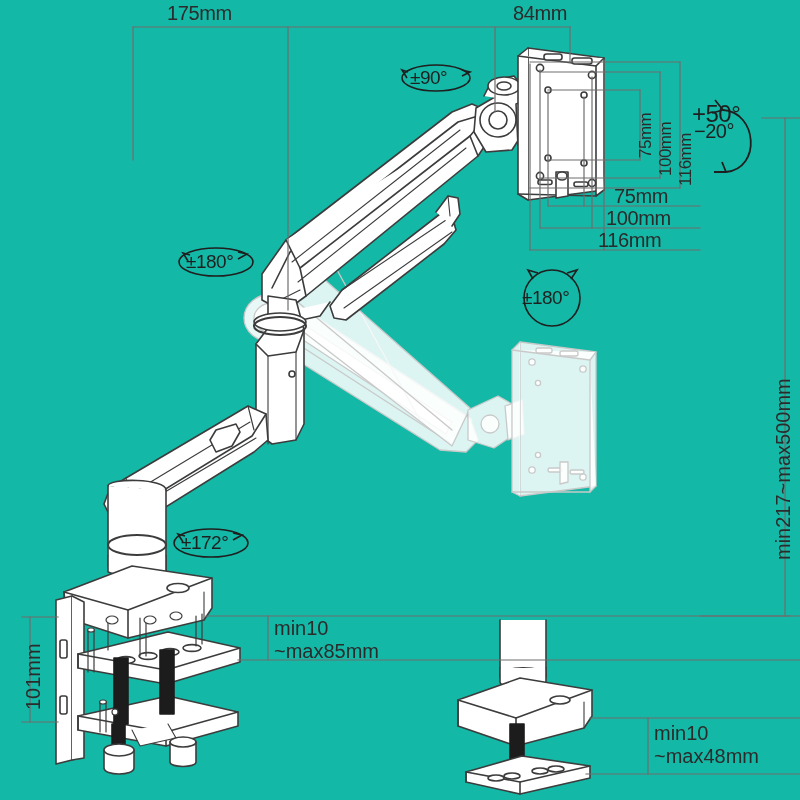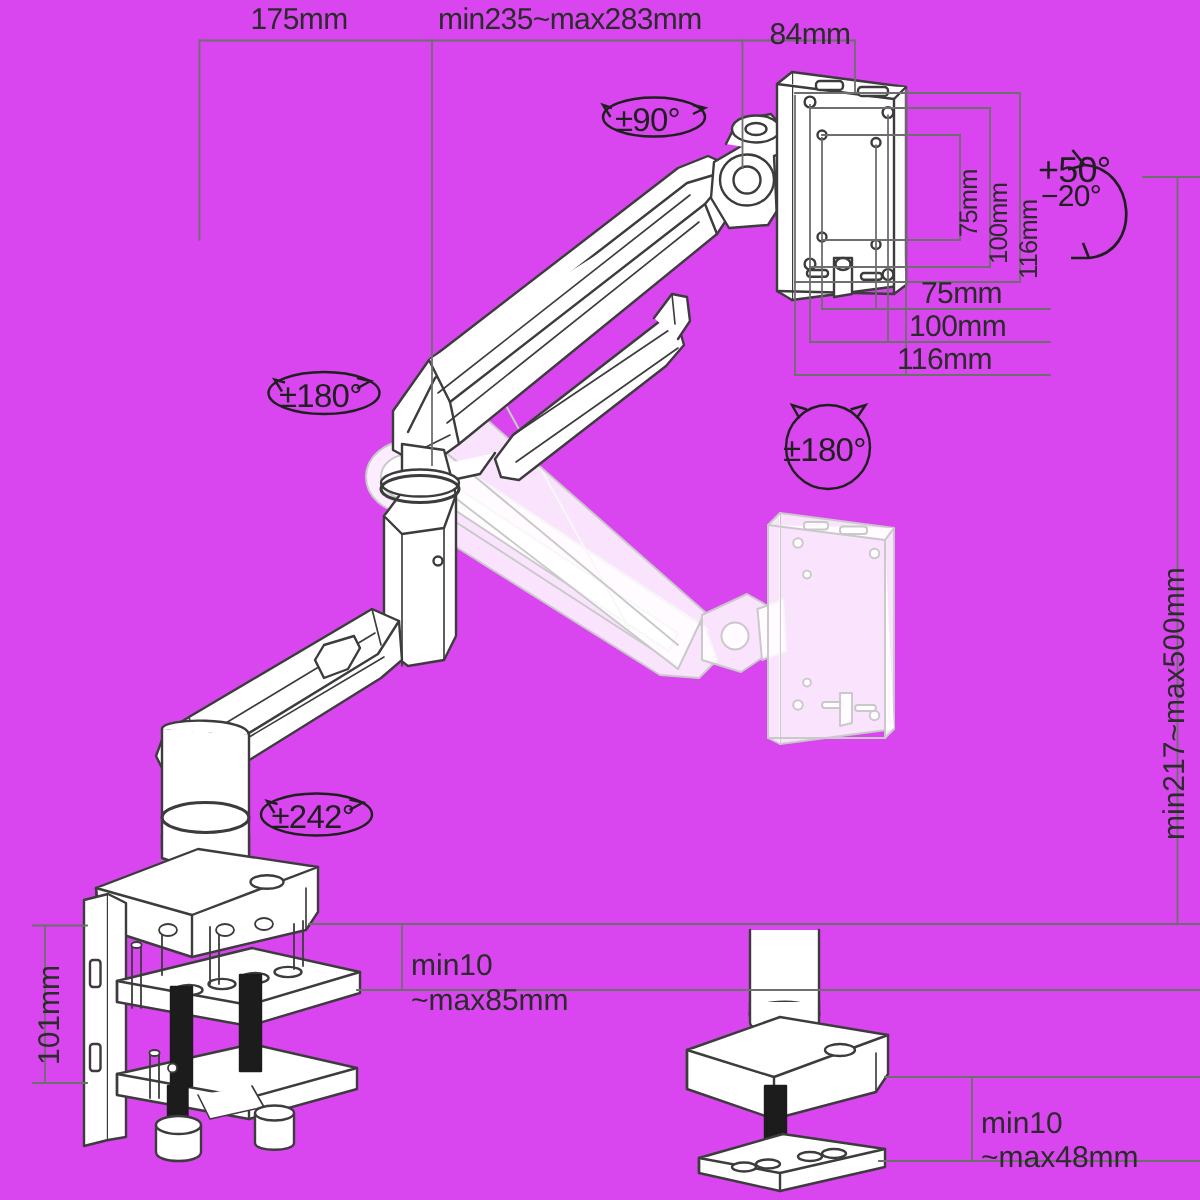--- a/index.html
+++ b/index.html
@@ -4,21 +4,21 @@
 <style>
   html, body {
     margin: 0;
     padding: 0;
     background: #ffffff;
   }
   #stage {
     position: relative;
     width: 800px;
     height: 800px;
-    background: #d946ef;
+    background: #14b8a6;
     font-family: "Liberation Sans", sans-serif;
     overflow: hidden;
   }
   svg.layer {
     position: absolute;
     left: 0;
     top: 0;
     width: 800px;
     height: 800px;
   }
@@ -27,21 +27,21 @@
     font-family: "Liberation Sans", sans-serif;
     color: #2b2b2b;
     white-space: nowrap;
     letter-spacing: -0.4px;
   }
   .dim-h { font-size: 20px; }
   .rot-label {
     position: absolute;
     font-family: "Liberation Sans", sans-serif;
     color: #1f1f1f;
-    font-size: 22px;
+    font-size: 19px;
     white-space: nowrap;
     letter-spacing: -0.5px;
   }
   .vert-right {
     position: absolute;
     font-size: 20px;
     color: #2b2b2b;
     white-space: nowrap;
     transform-origin: 0 0;
     transform: rotate(-90deg);
@@ -62,21 +62,20 @@
     transform-origin: 0 0;
     transform: rotate(-90deg);
     letter-spacing: -0.5px;
   }
   .two-line {
     position: absolute;
     font-size: 20px;
     color: #2b2b2b;
     line-height: 1.15;
     white-space: nowrap;
-    margin-top: 16px;
   }
 </style>
 </head>
 <body>
 
 <div id="stage">
 
   <svg class="layer" viewBox="0 0 800 800">
     <g stroke="#c9c9c9" stroke-width="1.3" fill="#ffffff" fill-opacity="0.85" stroke-linejoin="round" stroke-linecap="round">
 
@@ -394,38 +393,37 @@
       <path d="M185,536 L178,534 L183,542"></path>
       <path d="M233,533 L242,535 L233,540"></path>
 
       <circle cx="552" cy="298" r="28"></circle>
       <path d="M533,279 L528,270 L538,273"></path>
       <path d="M571,279 L577,270 L567,273"></path>
     </g>
   </svg>
 
   <div class="dimtext dim-h" style="left:167px; top:2px;">175mm</div>
-  <div class="dimtext dim-h" style="left:292px; top:2px;">min235~max283mm</div>
-  <div class="dimtext dim-h" style="left:513px; top:12px;">84mm</div>
+  <div class="dimtext dim-h" style="left:513px; top:2px;">84mm</div>
 
   <div class="vert-vesa" style="left:636px; top:158px;">75mm</div>
   <div class="vert-vesa" style="left:656px; top:176px;">100mm</div>
   <div class="vert-vesa" style="left:676px; top:186px;">116mm</div>
 
   <div class="dimtext dim-h" style="left:614px; top:185px;">75mm</div>
   <div class="dimtext dim-h" style="left:606px; top:207px;">100mm</div>
   <div class="dimtext dim-h" style="left:598px; top:229px;">116mm</div>
 
   <div class="rot-label" style="left:692px; top:100px; font-size:24px;">+50°</div>
   <div class="rot-label" style="left:694px; top:120px; font-size:20px;text-align:center;">−20°</div>
 
   <div class="rot-label" style="left:410px; top:67px;">±90°</div>
   <div class="rot-label" style="left:186px; top:251px;">±180°</div>
   <div class="rot-label" style="left:522px; top:287px;">±180°</div>
-  <div class="rot-label" style="left:181px; top:532px;">±242°</div>
+  <div class="rot-label" style="left:181px; top:532px;">±172°</div>
 
   <div class="vert-right" style="left:772px; top:560px;">min217~max500mm</div>
 
   <div class="vert-left" style="left:22px; top:710px;">101mm</div>
 
   <div class="two-line" style="left:274px; top:617px;">
     <div>min10</div>
     <div>~max85mm</div>
   </div>
 

